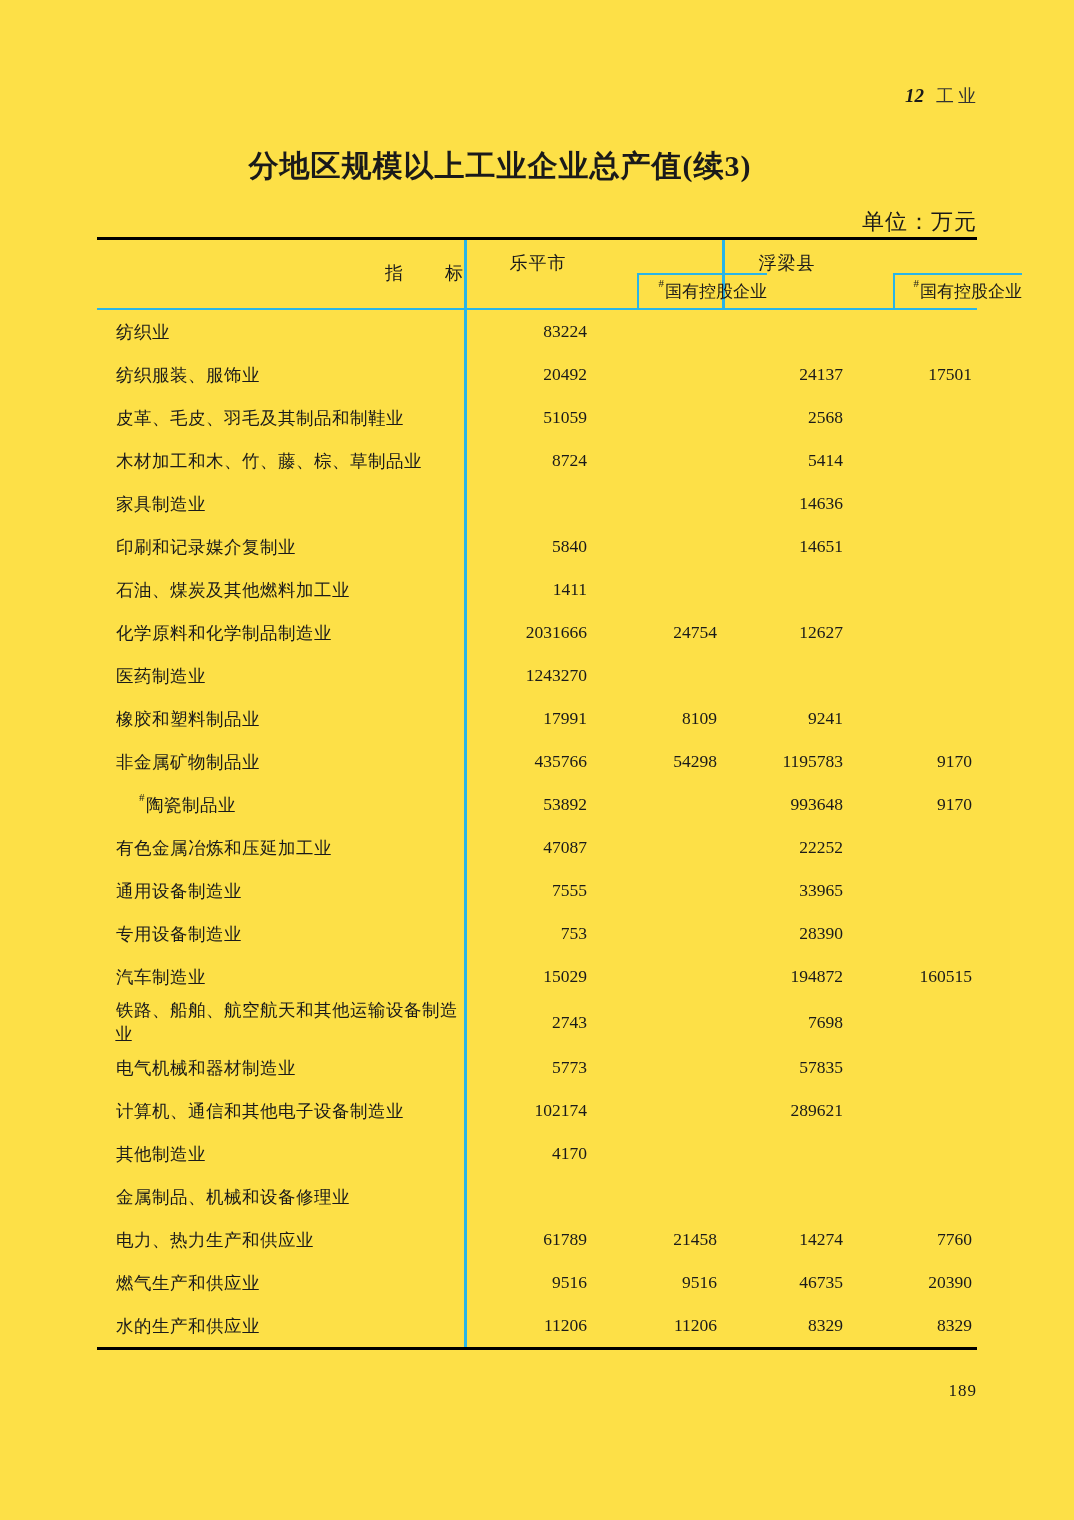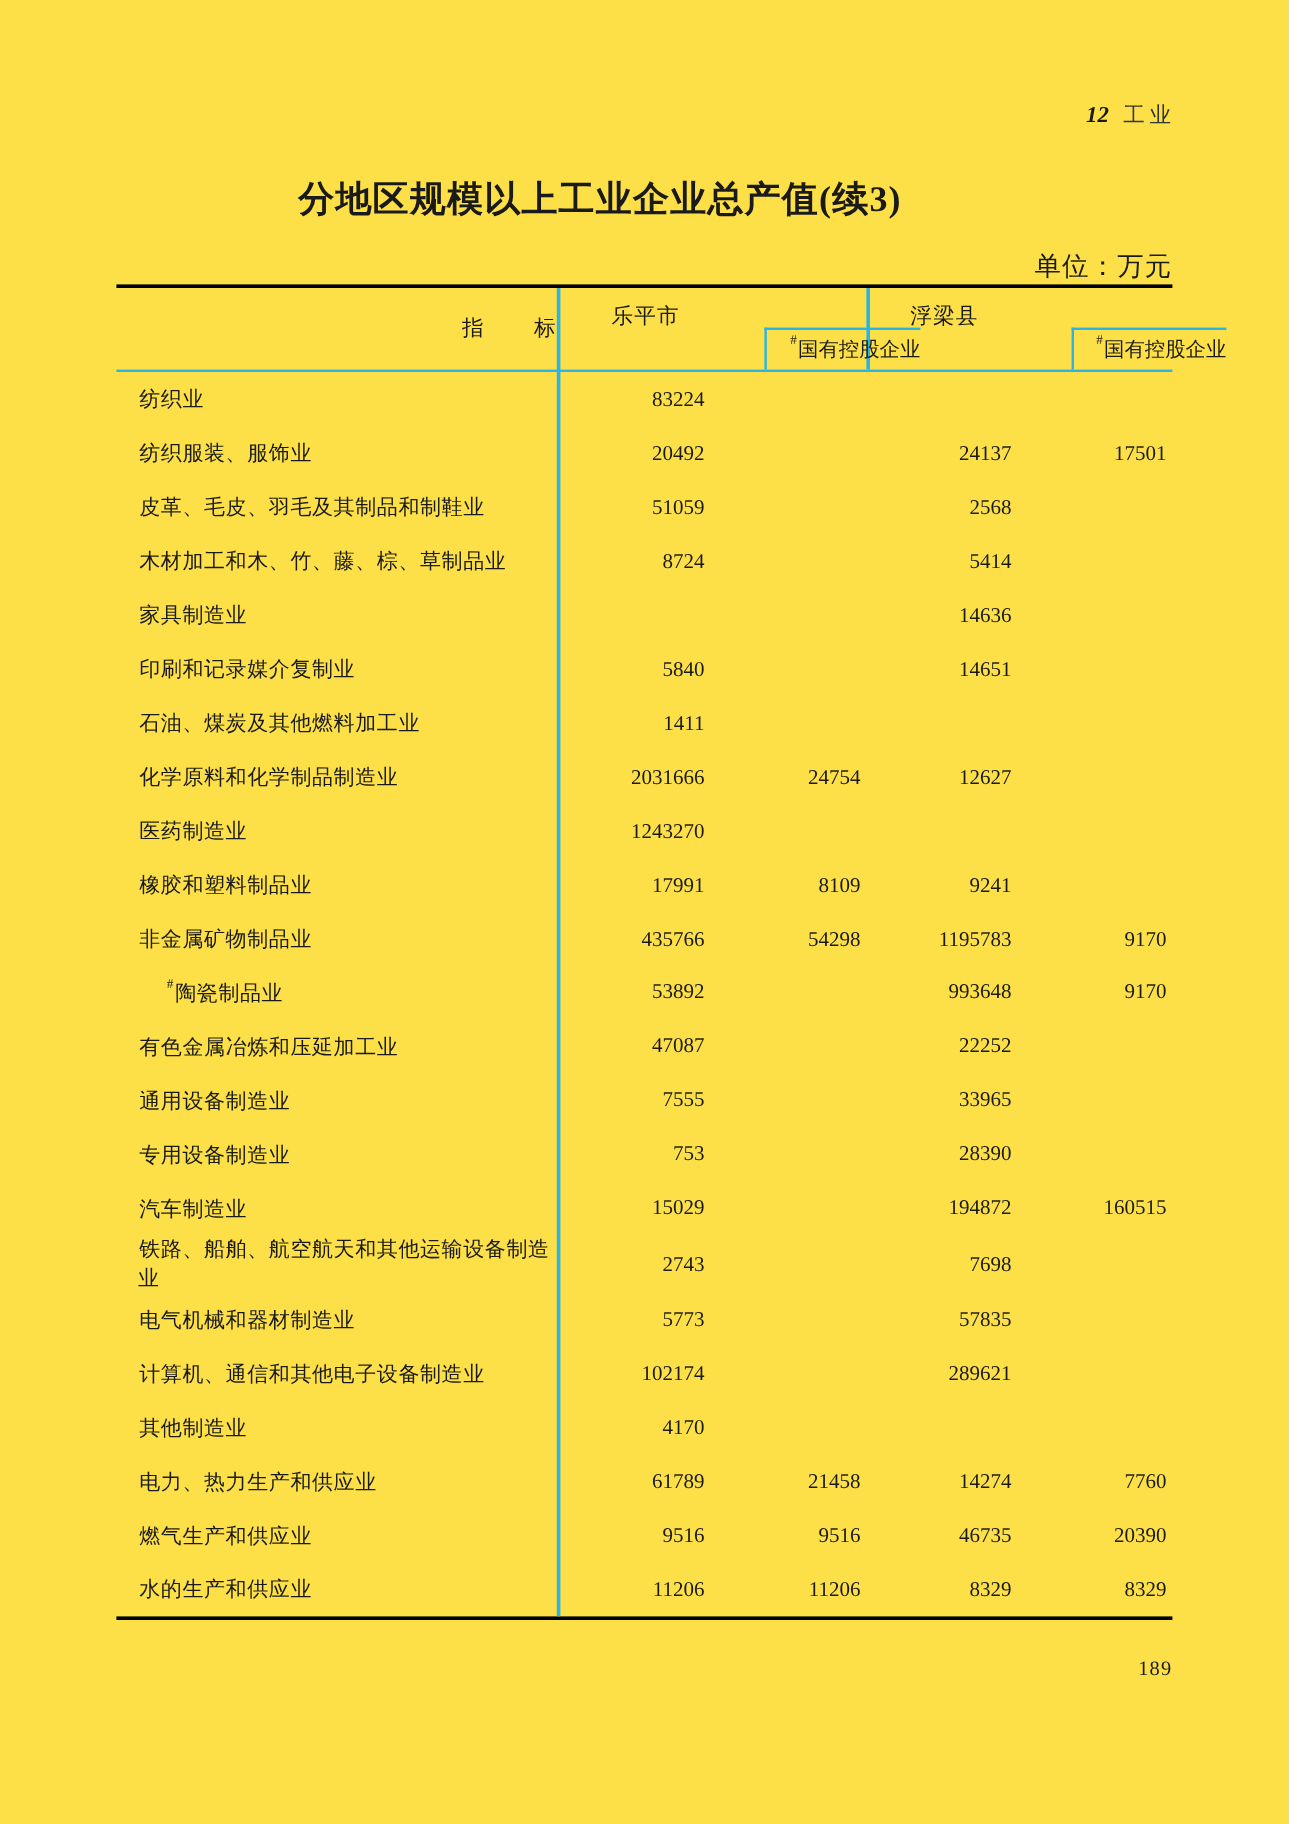--- a/index.html
+++ b/index.html
@@ -315,20 +315,29 @@
   <div class="trow">
     <div class="cell label">
             <span><sup class="hash rhash"></sup><span class="lbl-text">其他制造业</span></span>
           </div>
     <div class="cell num v0">4170</div>
     <div class="cell num v1"></div>
     <div class="cell num v2"></div>
     <div class="cell num v3"></div>
   </div>
 
+  <div class="trow">
+    <div class="cell label">
+            <span><sup class="hash rhash"></sup><span class="lbl-text">金属制品、机械和设备修理业</span></span>
+          </div>
+    <div class="cell num v0"></div>
+    <div class="cell num v1"></div>
+    <div class="cell num v2"></div>
+    <div class="cell num v3"></div>
+  </div>
 
   <div class="trow">
     <div class="cell label">
             <span><sup class="hash rhash"></sup><span class="lbl-text">电力、热力生产和供应业</span></span>
           </div>
     <div class="cell num v0">61789</div>
     <div class="cell num v1">21458</div>
     <div class="cell num v2">14274</div>
     <div class="cell num v3">7760</div>
   </div>

